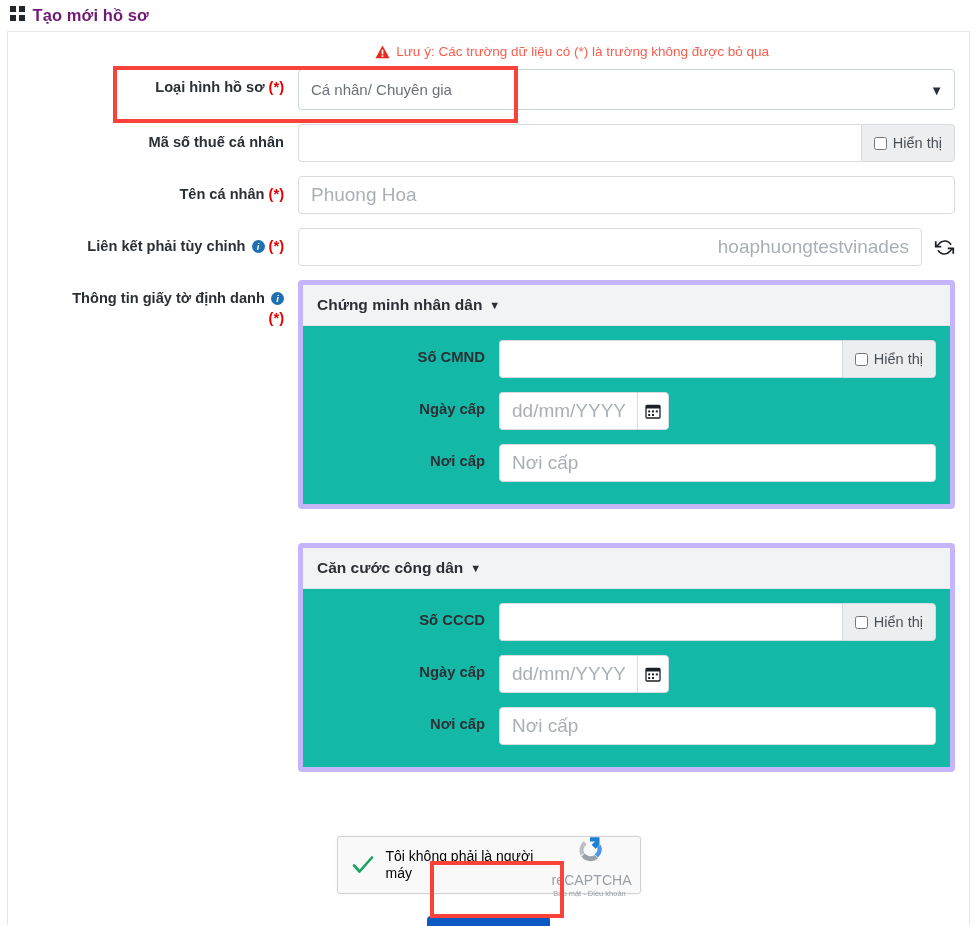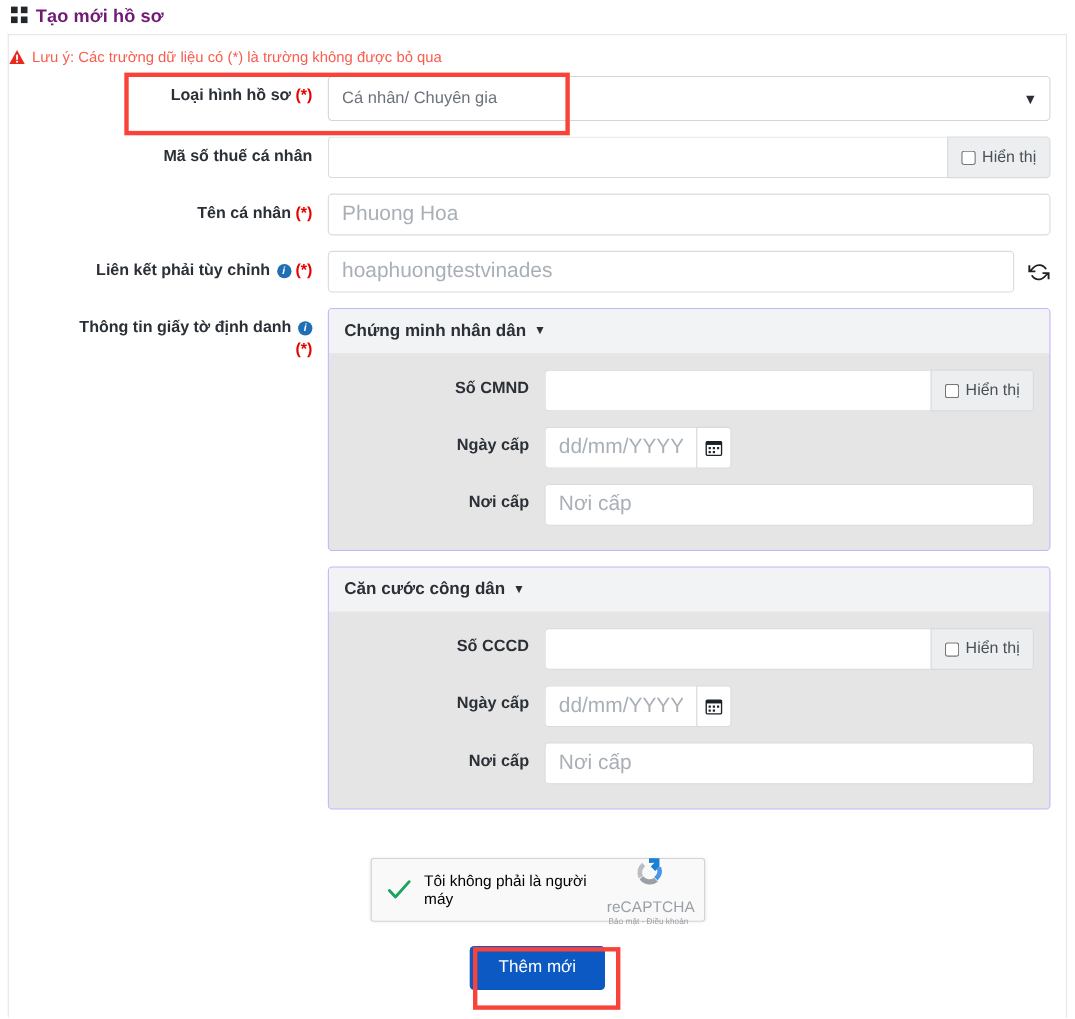--- a/index.html
+++ b/index.html
@@ -28,21 +28,21 @@
     margin: 0 7px 0 7px;
     border: 1px solid #e3e6ea;
     border-bottom: none;
     background: #fff;
     height: 894px;
     padding: 0;
   }
 
   
   .notice {
-    display: flex; align-items: center; justify-content: flex-start;
+    display: flex; align-items: center; justify-content: flex-end;
     gap: 6px;
     padding: 12px 200px 10px 0;
     font-size: 13.5px; color: #fa5c4d;
   }
   .warn-tri { width: 15px; height: 14px; flex: none; }
 
   
   .frow { display: flex; align-items: flex-start; margin-bottom: 14px; }
   .flabel {
     width: 290px; flex: none; text-align: right;
@@ -89,30 +89,30 @@
     display: flex; align-items: center; gap: 6px;
     border: 1px solid #d7dbe0; border-left: 1px solid #d7dbe0;
     border-top-right-radius: 4px; border-bottom-right-radius: 4px;
     background: #eceef0; padding: 0 12px;
     font-size: 14.5px; color: #495057; white-space: nowrap;
   }
   .addon input[type=checkbox] { margin: 0; width: 13px; height: 13px; }
 
   
   .with-refresh { display: flex; align-items: center; gap: 12px; }
-  .with-refresh .inp { flex: 1; }
+  .with-refresh .inp { flex: 1; text-align: right; }
   .refresh-btn {
     background: none; border: none; padding: 0; cursor: pointer;
     display: flex; align-items: center; color: #1c2126;
   }
 
   
   .panel {
-    border: 1px solid #c4b5fd; border-radius: 4px;
-    background: #e5e5e5; margin-bottom: 14px; overflow: hidden;
+    border: 5px solid #c4b5fd; border-radius: 4px;
+    background: #14b8a6; margin-bottom: 34px; overflow: hidden;
   }
   .panel-head {
     background: #f2f3f5; border-bottom: 1px solid #e2e5e8;
     padding: 11px 14px; font-size: 15.5px; font-weight: bold; color: #2b3036;
     display: flex; align-items: center; gap: 7px; cursor: pointer;
   }
   .caret-dn { font-size: 11px; color: #2b3036; line-height: 1; }
   .panel-body { padding: 14px 0 8px 0; }
   .prow { display: flex; align-items: flex-start; margin-bottom: 14px; }
   .plabel {

